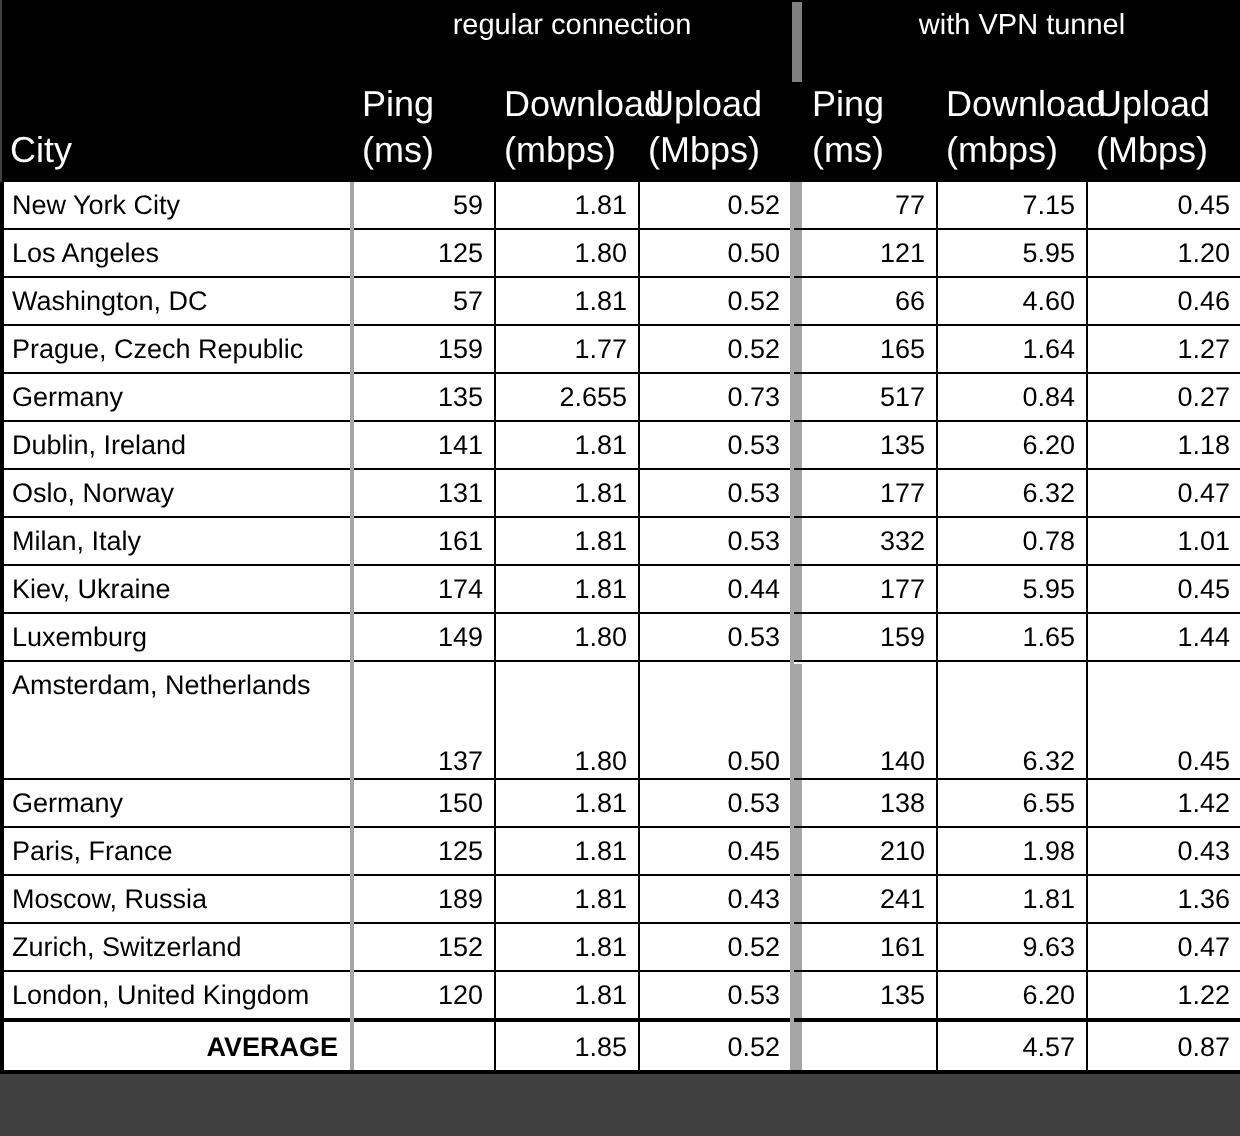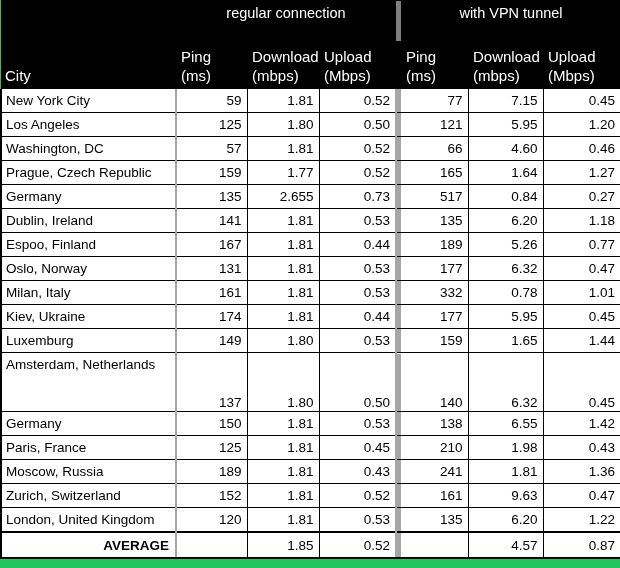--- a/index.html
+++ b/index.html
@@ -10,21 +10,21 @@
   body {
     width: 620px;
     height: 568px;
     font-family: "Liberation Sans", sans-serif;
     overflow: hidden;
   }
   #table-root {
     width: 620px;
     height: 568px;
     box-sizing: border-box;
-    background: #22c55e;
+    background: #404040;
   }
   table.speedtest {
     width: 620px;
     border-collapse: collapse;
     table-layout: fixed;
     font-size: 13px;
     color: #000000;
   }
   
   col.c-city  { width: 175px; }
@@ -68,21 +68,21 @@
   tr.gap-row td {
     background: #000000;
     height: 18px;
     padding: 0;
     border: none;
   }
   tr.gap-row td.divider-cell .divider-bar { height: 18px; }
 
   tr.subhead-row td {
     vertical-align: bottom;
-    font-size: 15px;
+    font-size: 18px;
     line-height: 1.28;
     padding: 0 5px 4px 5px;
     height: 44px;
   }
   tr.subhead-row td.sub-city {
     text-align: left;
     padding-left: 4px;
   }
   tr.subhead-row td.sub-num {
     text-align: left;
@@ -307,32 +307,20 @@
           <td class="num-cell">1.81</td>
           <td class="num-cell last-left">0.53</td>
           <td class="divider-cell">
             <div class="divider-bar"></div>
           </td>
           <td class="num-cell">135</td>
           <td class="num-cell">6.20</td>
           <td class="num-cell edge">1.18</td>
         </tr>
         <tr class="data-row">
-          <td class="city-cell">Espoo, Finland</td>
-          <td class="num-cell">167</td>
-          <td class="num-cell">1.81</td>
-          <td class="num-cell last-left">0.44</td>
-          <td class="divider-cell">
-            <div class="divider-bar"></div>
-          </td>
-          <td class="num-cell">189</td>
-          <td class="num-cell">5.26</td>
-          <td class="num-cell edge">0.77</td>
-        </tr>
-        <tr class="data-row">
           <td class="city-cell">Oslo, Norway</td>
           <td class="num-cell">131</td>
           <td class="num-cell">1.81</td>
           <td class="num-cell last-left">0.53</td>
           <td class="divider-cell">
             <div class="divider-bar"></div>
           </td>
           <td class="num-cell">177</td>
           <td class="num-cell">6.32</td>
           <td class="num-cell edge">0.47</td>

